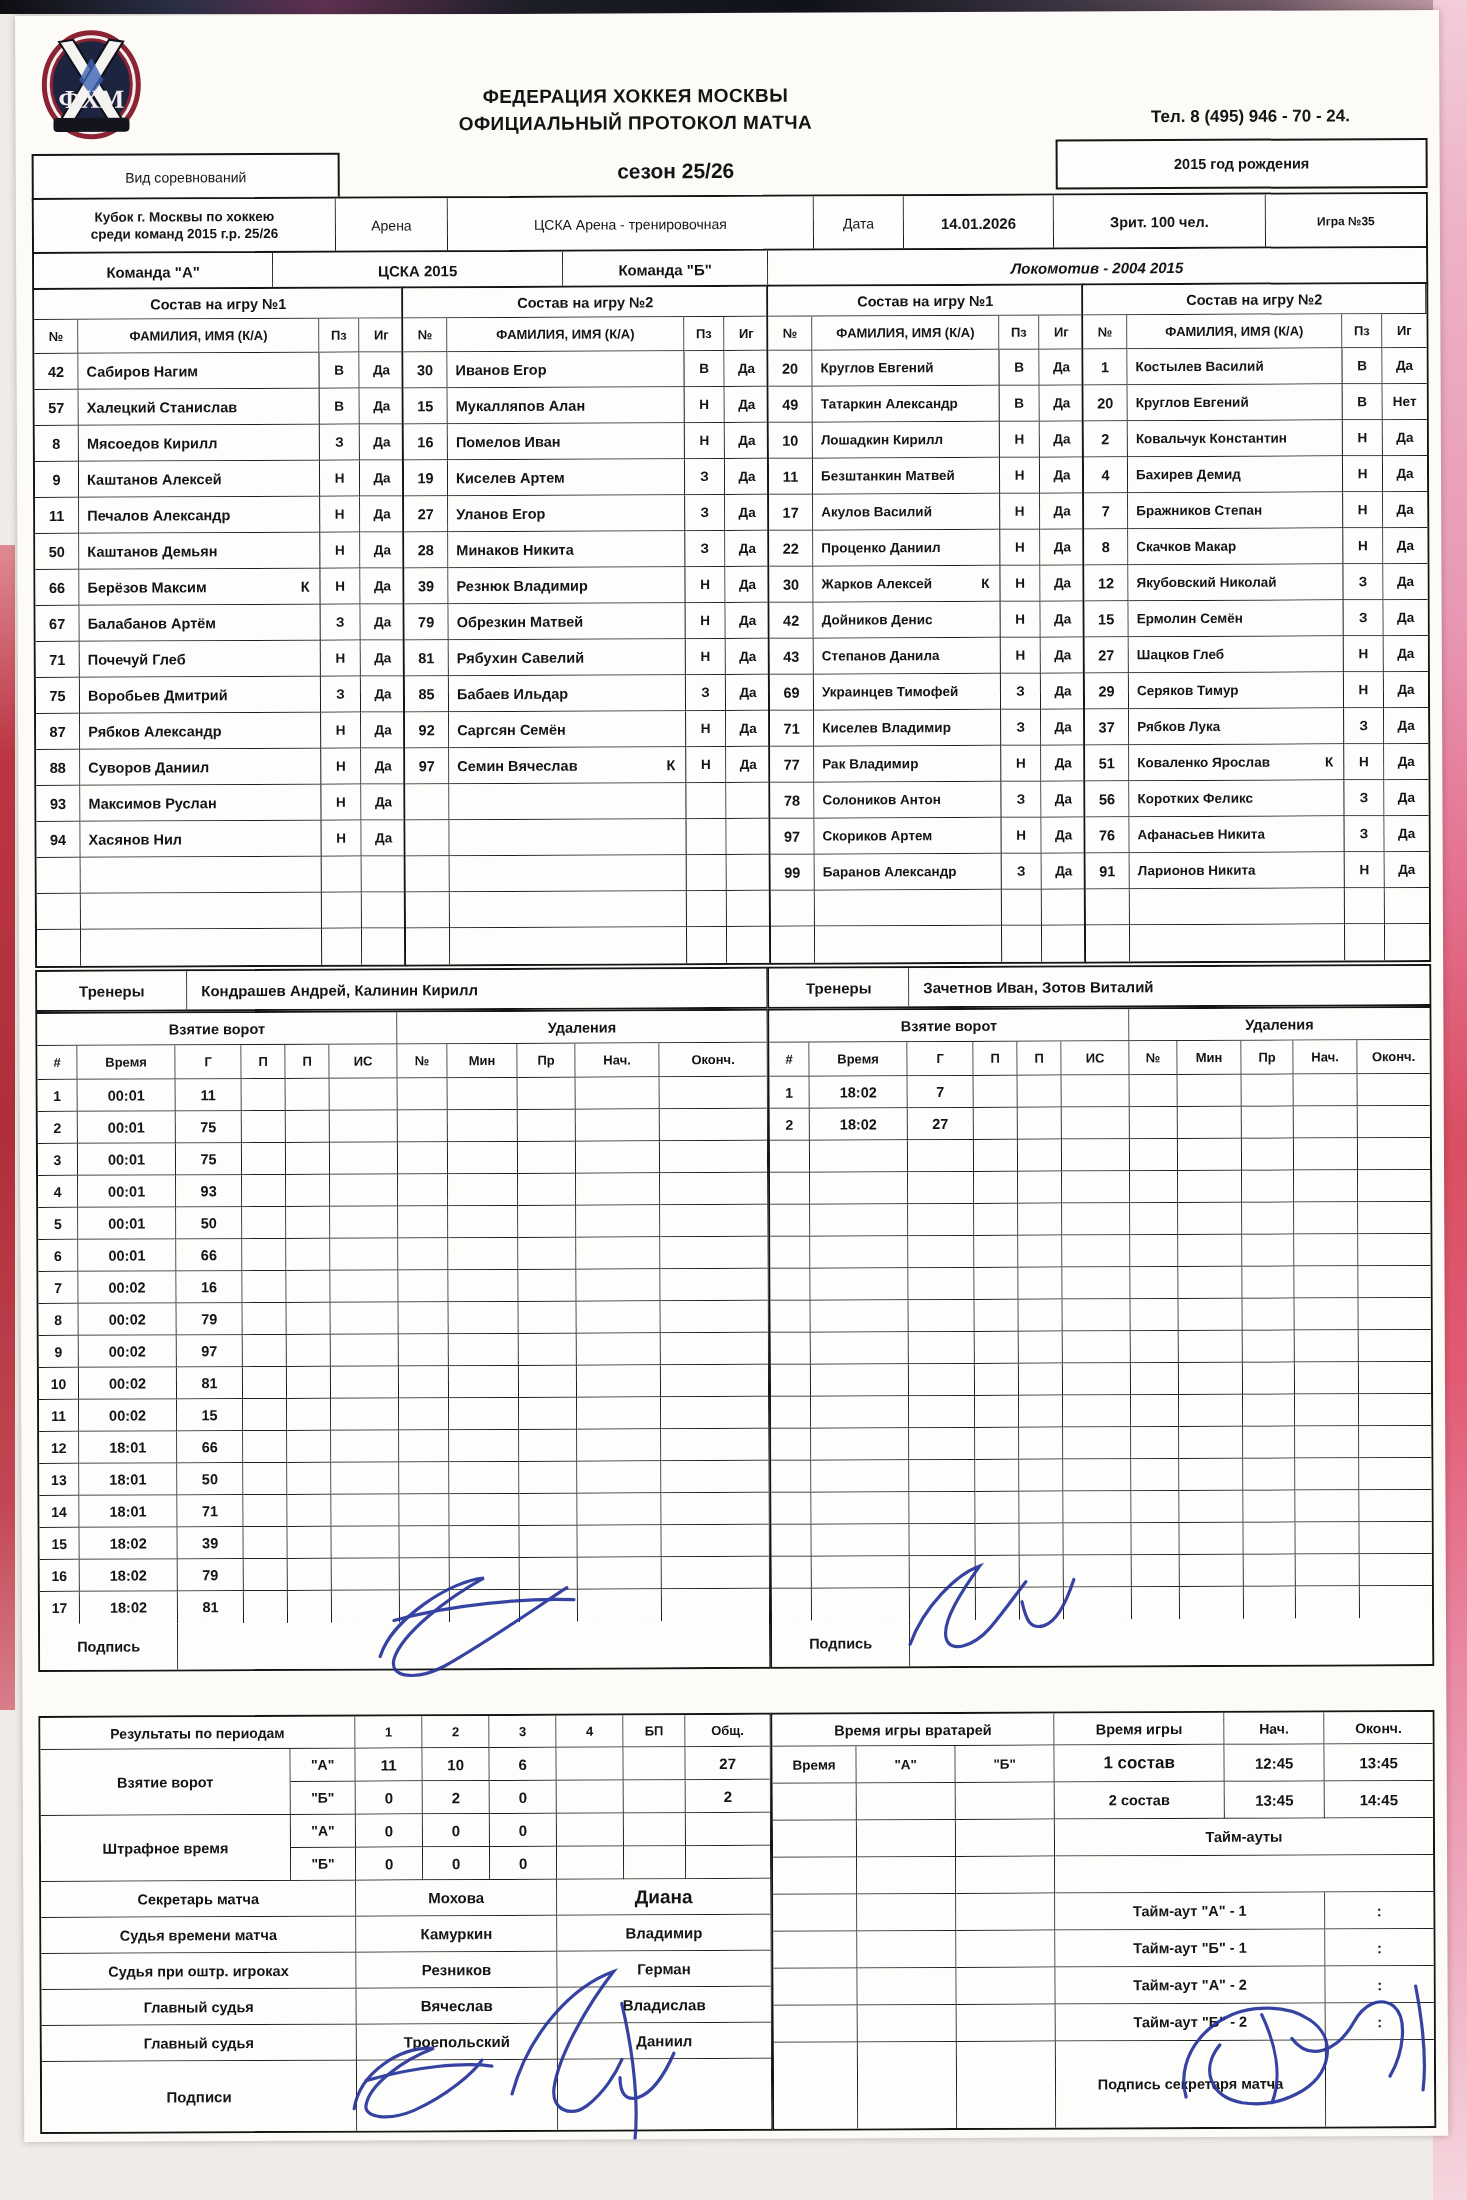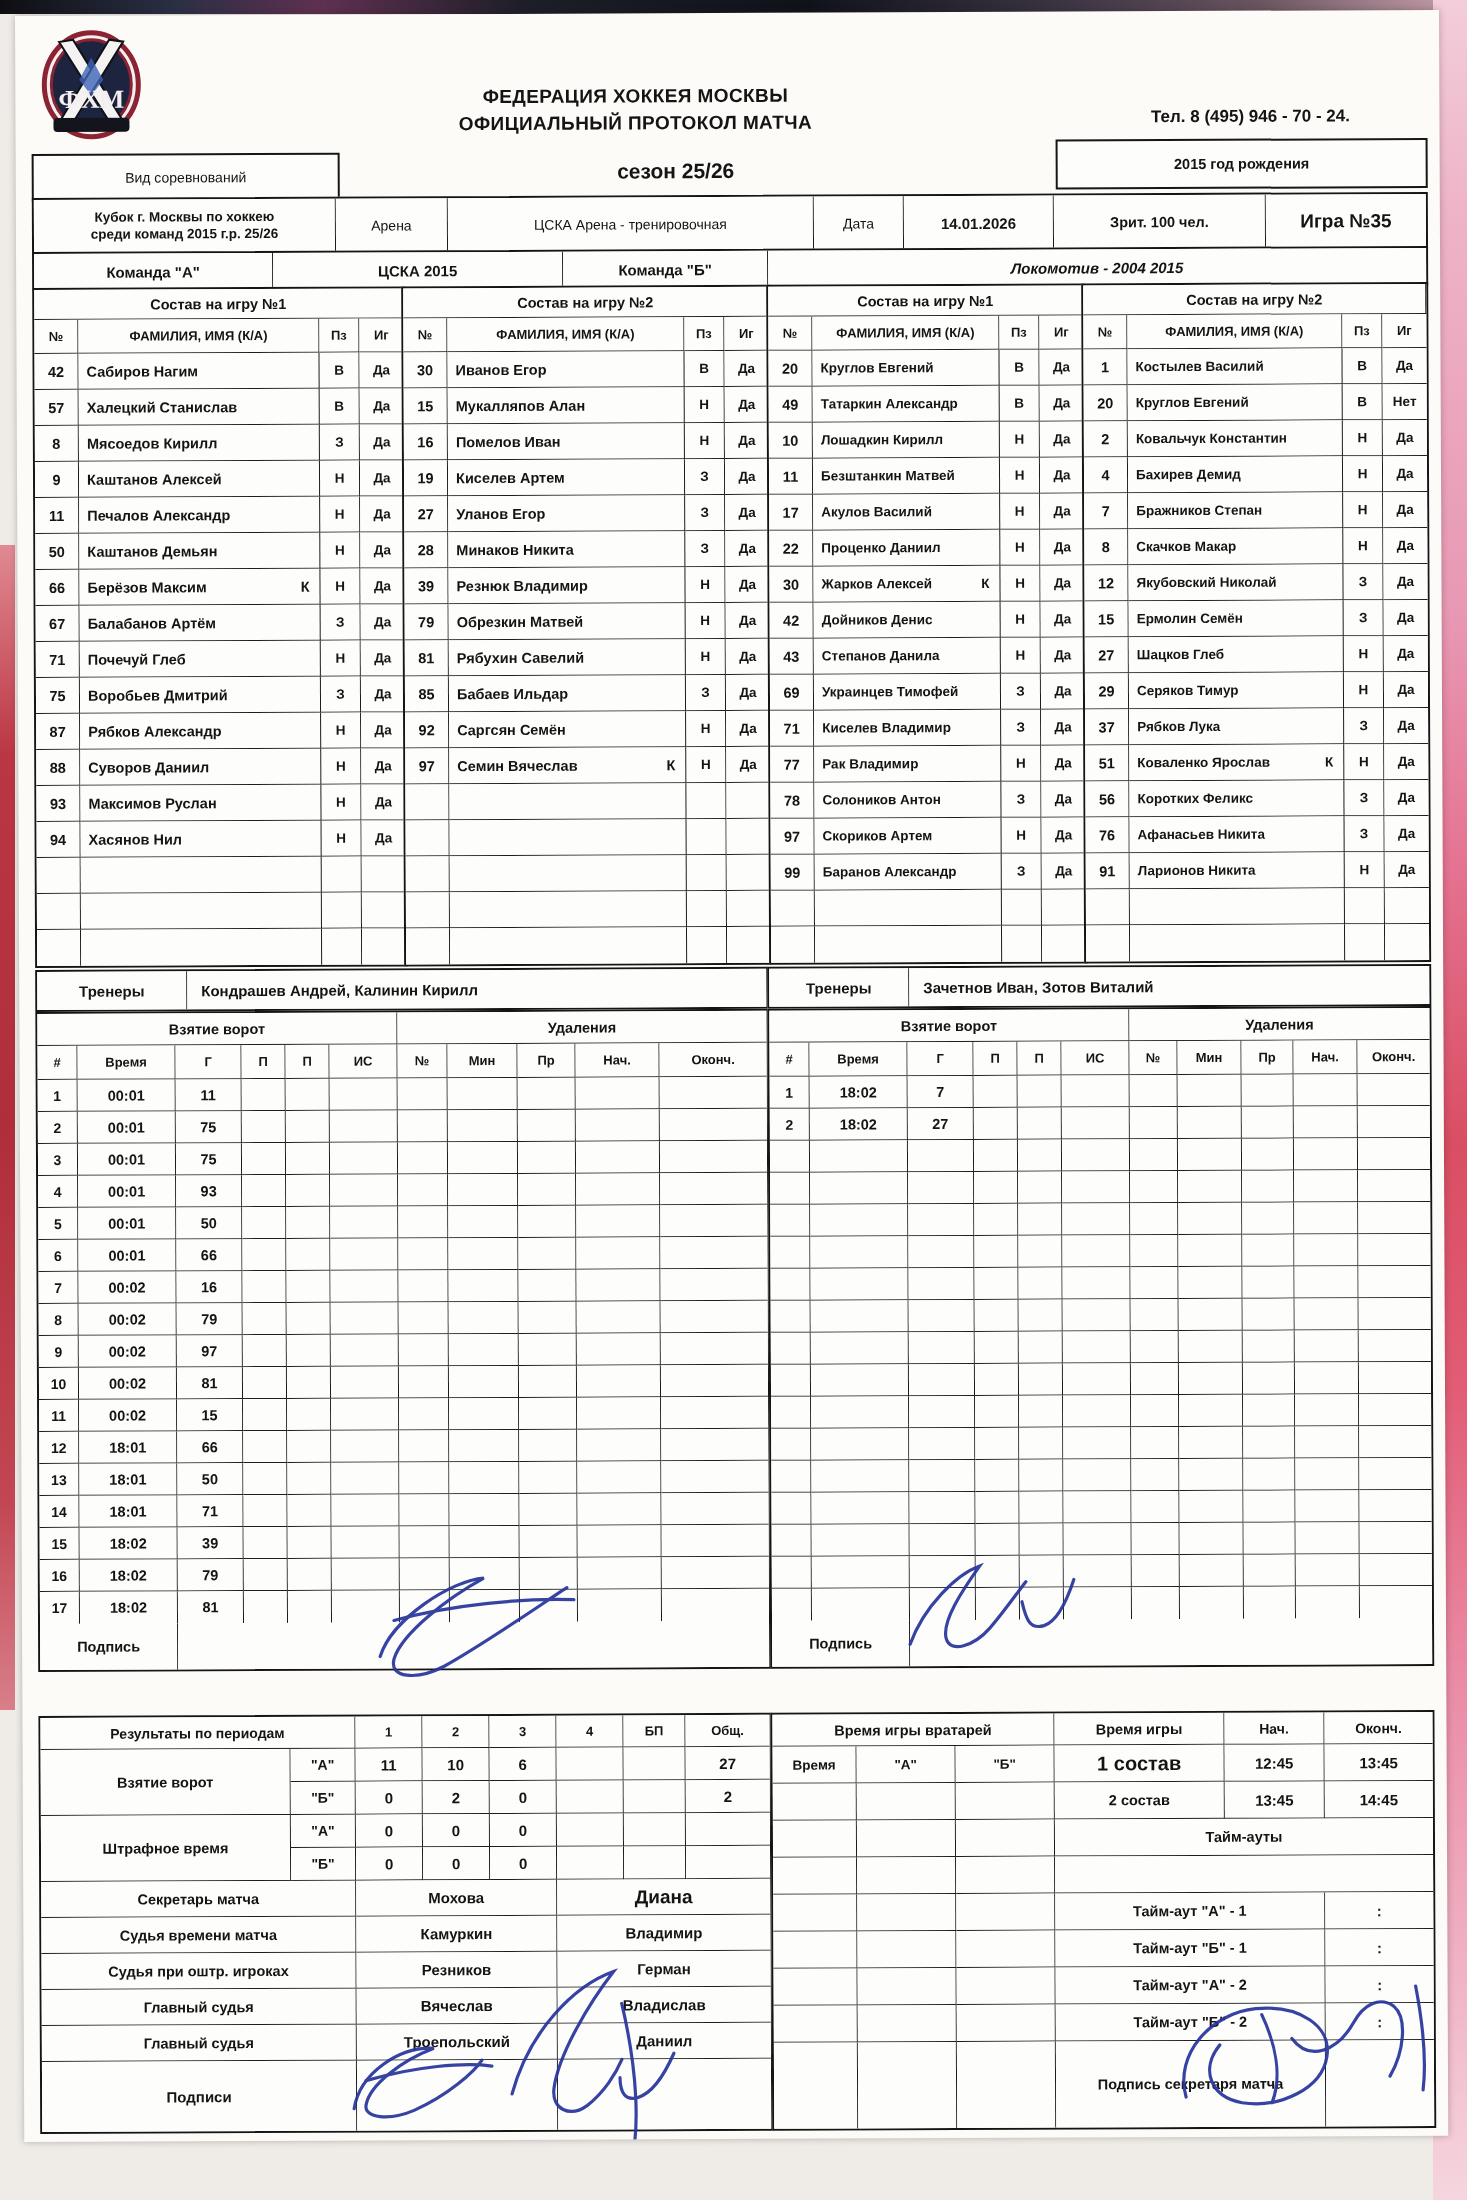--- a/index.html
+++ b/index.html
@@ -70,21 +70,21 @@
     <div class="tbl" style="left:16px;top:182px;width:1392px;grid-template-columns:302px 112px 366px 90px 150px 212px 1fr;grid-template-rows:54px">
       <div class="c two-line noB" style="font-weight:bold;font-size:13.5px">
         <span>Кубок г. Москвы по хоккею</span>
         <span>среди команд 2015 г.р. 25/26</span>
       </div>
       <div class="c noB">Арена</div>
       <div class="c noB" style="font-size:14px">ЦСКА Арена - тренировочная</div>
       <div class="c noB">Дата</div>
       <div class="c noB sb" style="font-size:15px">14.01.2026</div>
       <div class="c noB sb" style="font-size:14.5px">Зрит. 100 чел.</div>
-      <div class="c noB noR sb" style="font-size:19px">Игра №35</div>
+      <div class="c noB noR sb" style="font-size:12px">Игра №35</div>
     </div>
 
     <div class="tbl" style="left:16px;top:236px;width:1392px;grid-template-columns:239px 290px 205px 1fr;grid-template-rows:36px">
       <div class="c noB bold" style="font-size:15px">Команда "А"</div>
       <div class="c noB sb" style="font-size:15px">ЦСКА 2015</div>
       <div class="c noB bold" style="font-size:15px">Команда "Б"</div>
       <div class="c noB noR sb ital" style="font-size:15px">Локомотив - 2004 2015</div>
     </div>
 
     <div id="rosters">
@@ -985,21 +985,21 @@
           <div class="c noB noR" style="grid-column: 6 / span 3;"></div>
         </div>
         <div class="tbl" style="left: 748px; top: 1700px; width: 660px; grid-template-columns: 84px 99px 99px 170px 100px 108px; grid-template-rows: 32px 37px 37px 37px 37px 37px 37px 37px 37px 86px;">
           <div class="c bold" style="grid-column: 1 / span 3; font-size: 14.5px;">Время игры вратарей</div>
           <div class="c bold" style="font-size: 14.5px;">Время игры</div>
           <div class="c bold" style="font-size: 14px;">Нач.</div>
           <div class="c bold noR" style="font-size: 14px;">Оконч.</div>
           <div class="c hcell" style="font-size: 13.5px;">Время</div>
           <div class="c hcell" style="font-size: 13.5px;">"А"</div>
           <div class="c hcell" style="font-size: 13.5px;">"Б"</div>
-          <div class="c sb" style="font-size: 20px;">1 состав</div>
+          <div class="c sb" style="font-size: 17px;">1 состав</div>
           <div class="c num" style="font-size: 15px;">12:45</div>
           <div class="c num noR" style="font-size: 15px;">13:45</div>
           <div class="c"></div>
           <div class="c"></div>
           <div class="c"></div>
           <div class="c sb" style="font-size: 14.5px;">2 состав</div>
           <div class="c num" style="font-size: 15px;">13:45</div>
           <div class="c num noR" style="font-size: 15px;">14:45</div>
           <div class="c"></div>
           <div class="c"></div>

